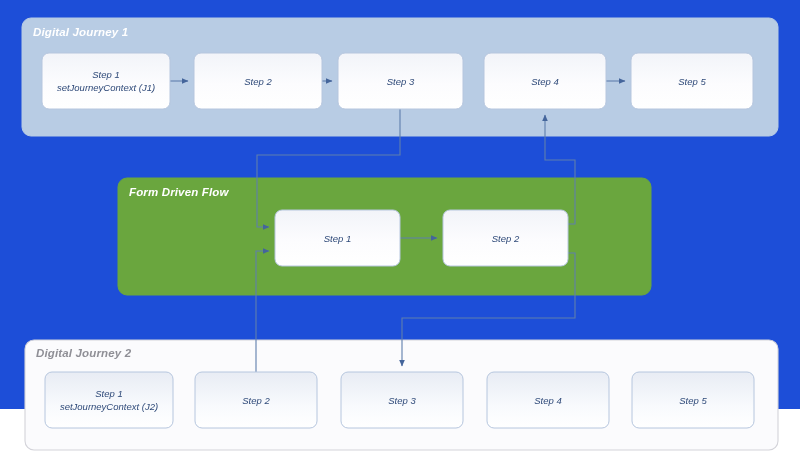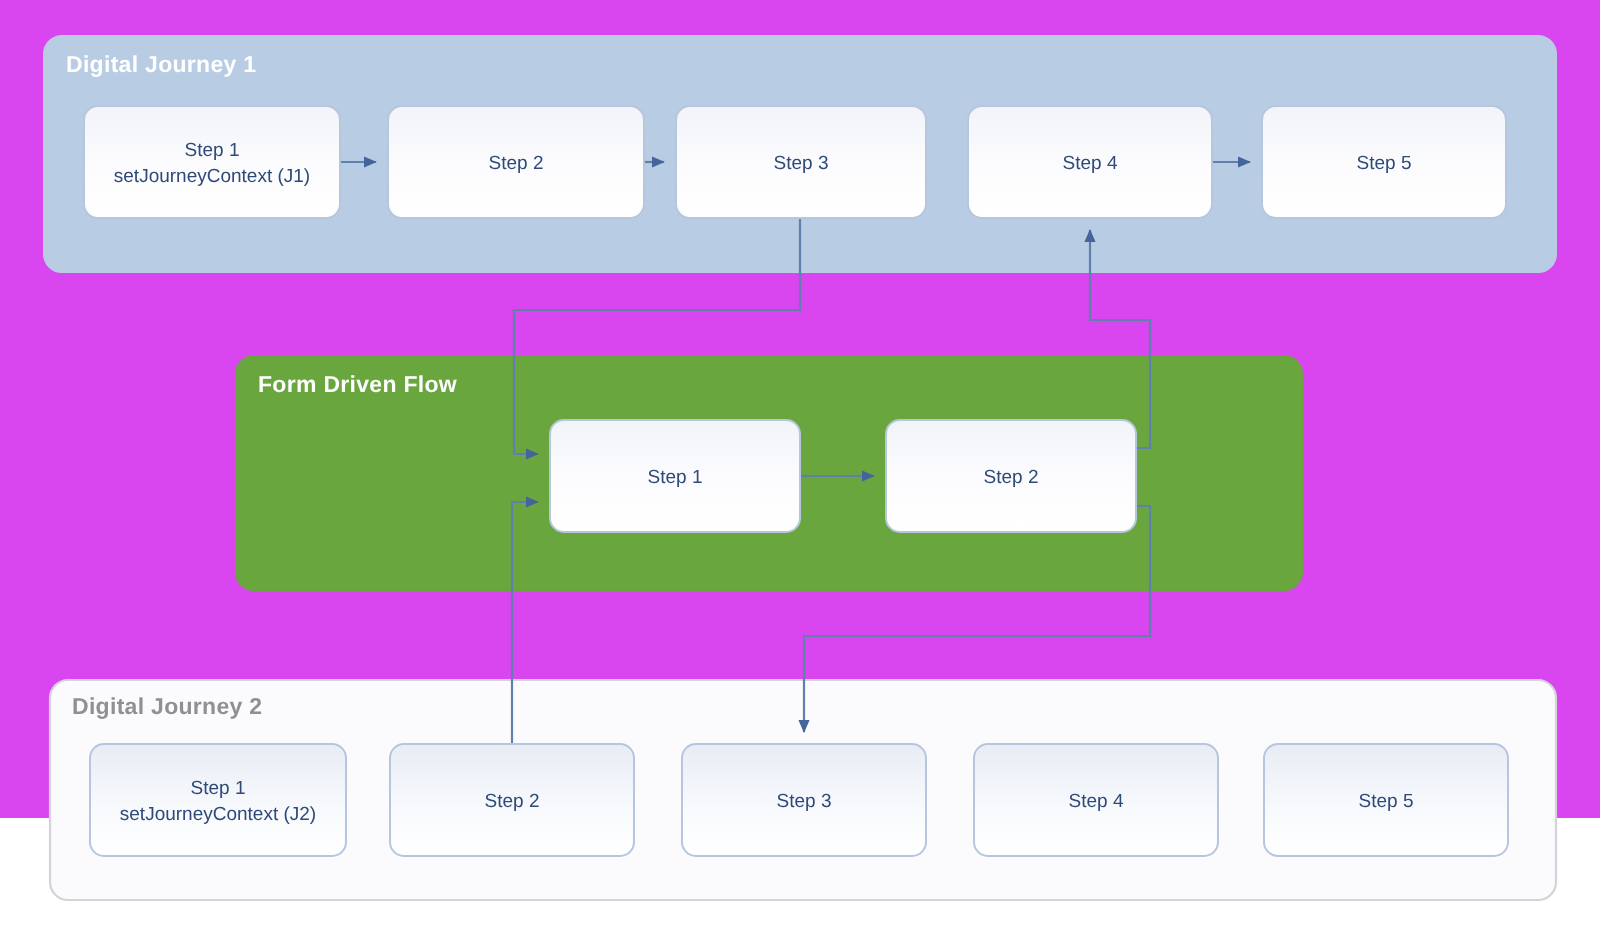--- a/index.html
+++ b/index.html
@@ -11,21 +11,22 @@
   body {
     width: 800px;
     height: 472px;
     font-family: "Liberation Sans", sans-serif;
     overflow: hidden;
   }
   #diagram-root {
     position: relative;
     width: 800px;
     height: 409px;
-    background: #d946ef;
+    background: #1d4ed8;
+    font-style: italic;
   }
   svg#flow-svg {
     position: absolute;
     top: 0;
     left: 0;
     width: 800px;
     height: 472px;
     display: block;
   }
   .panel-title {

